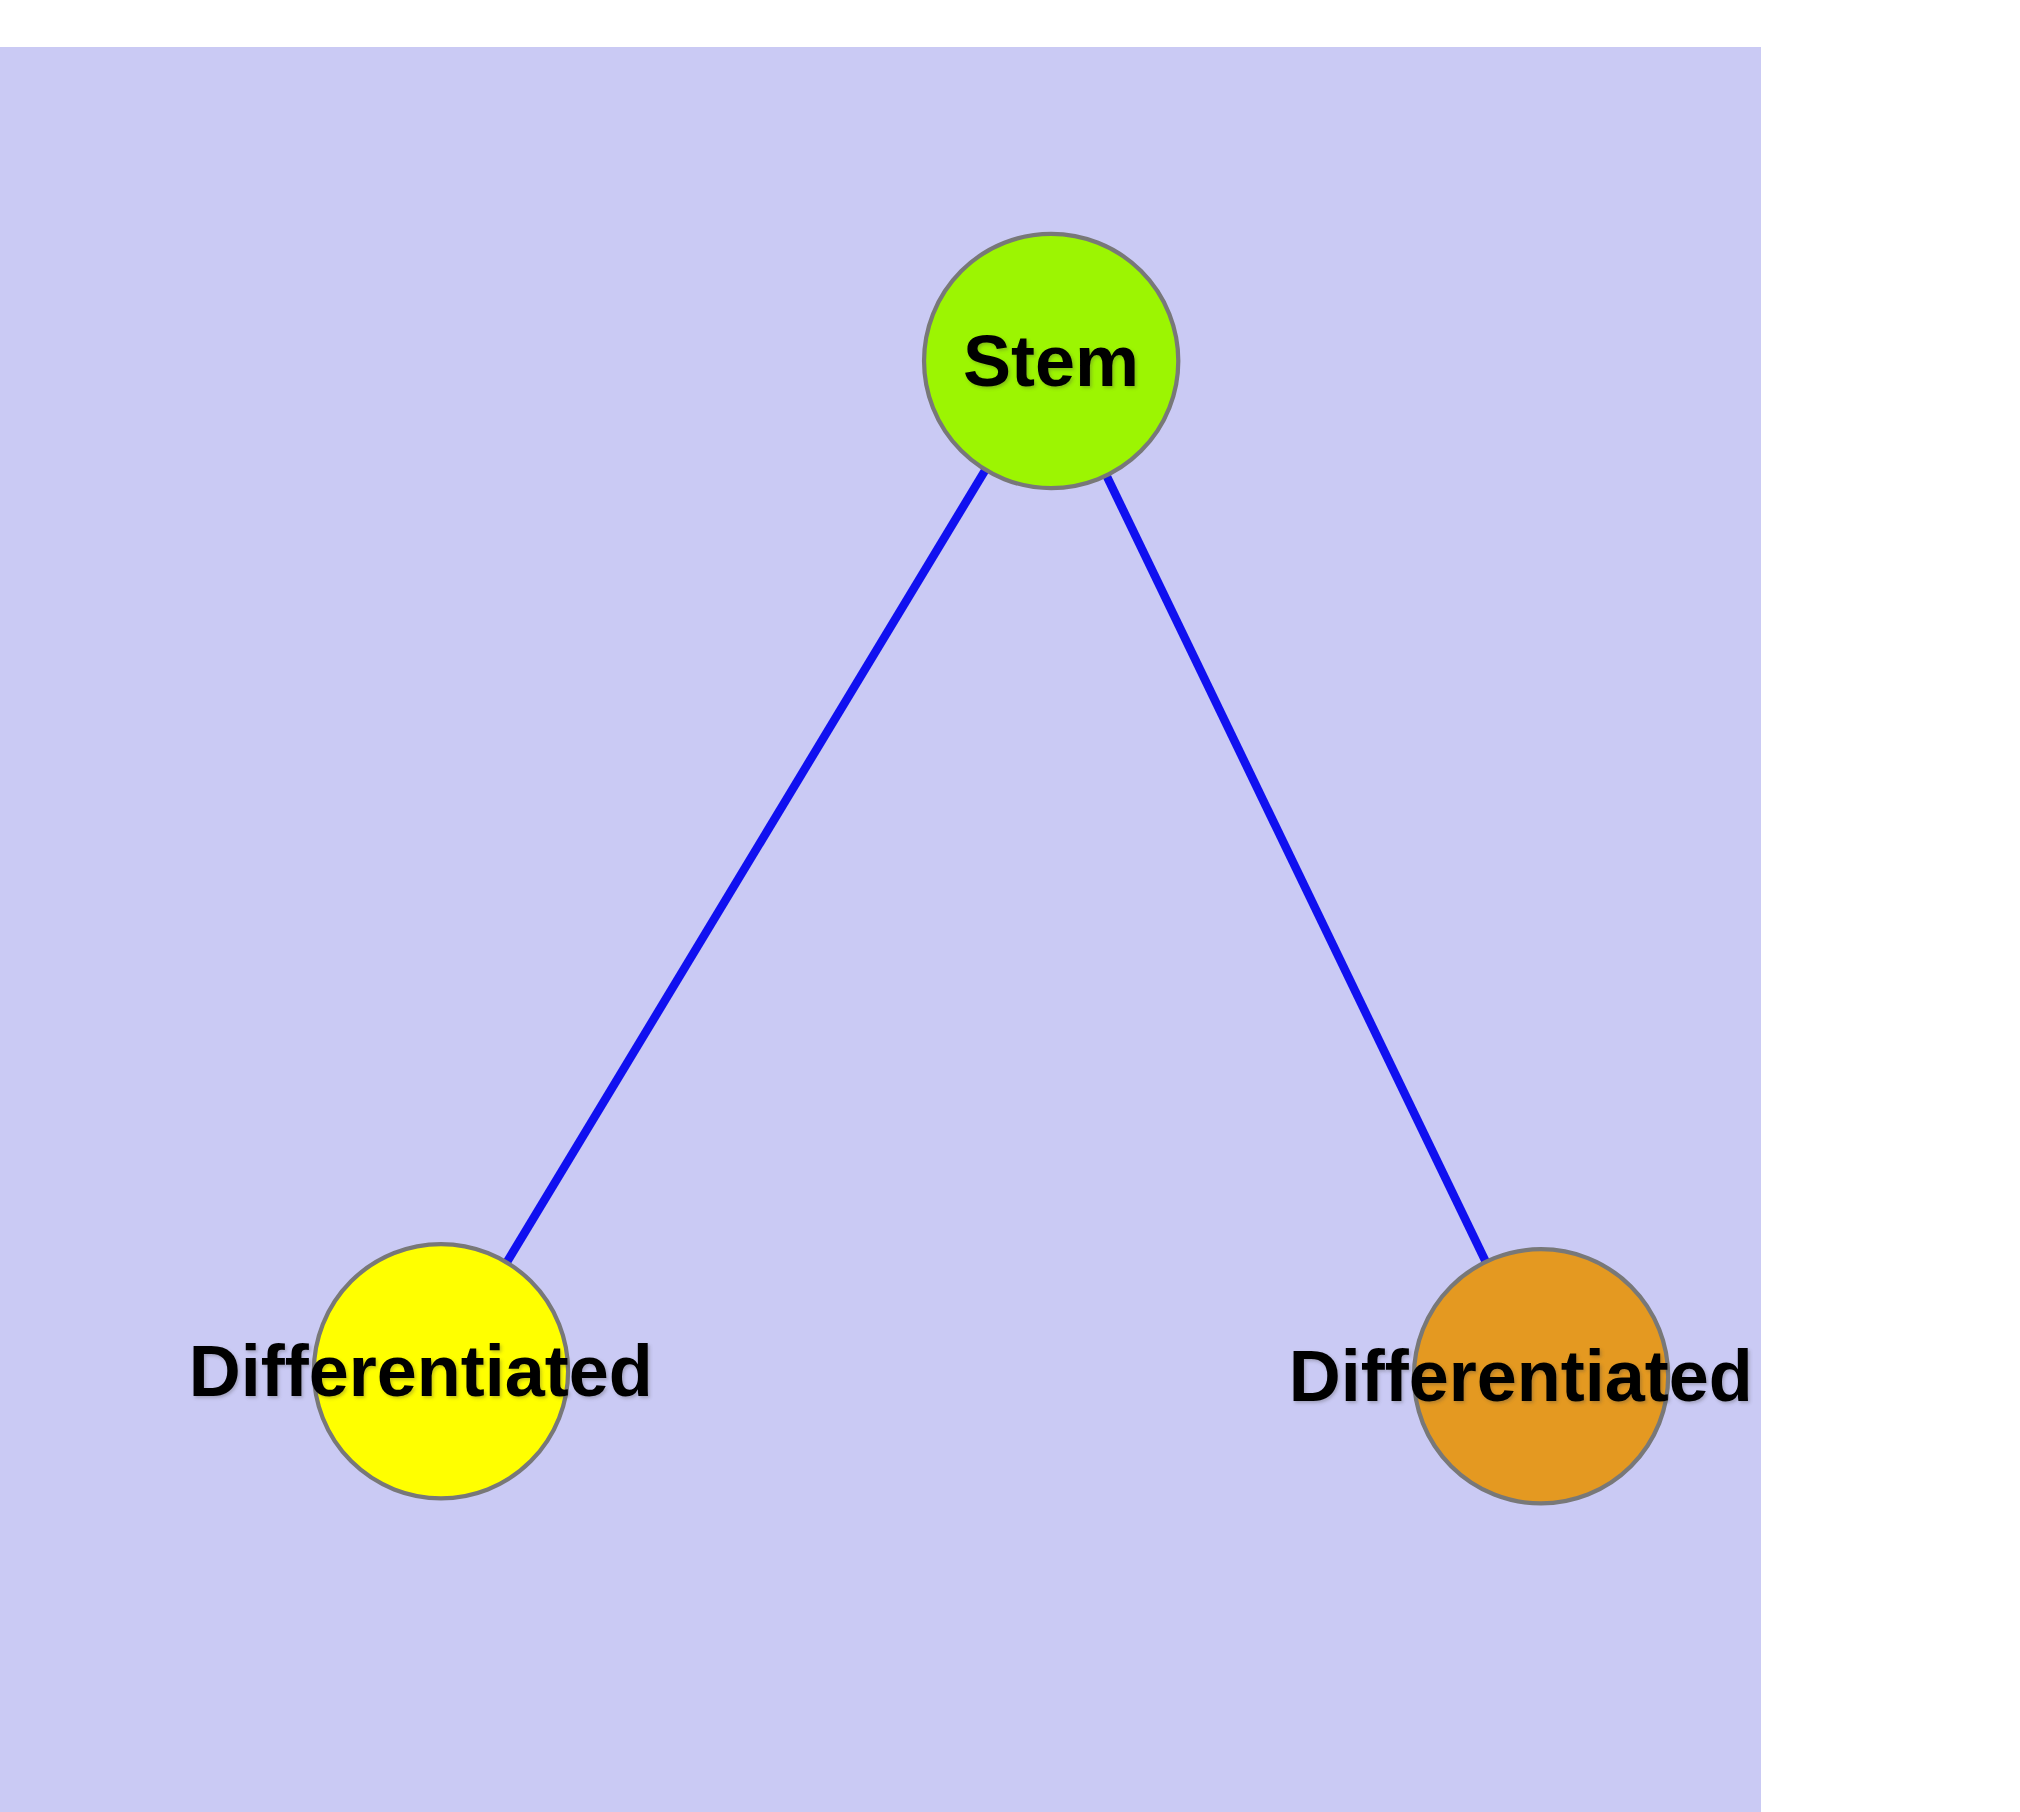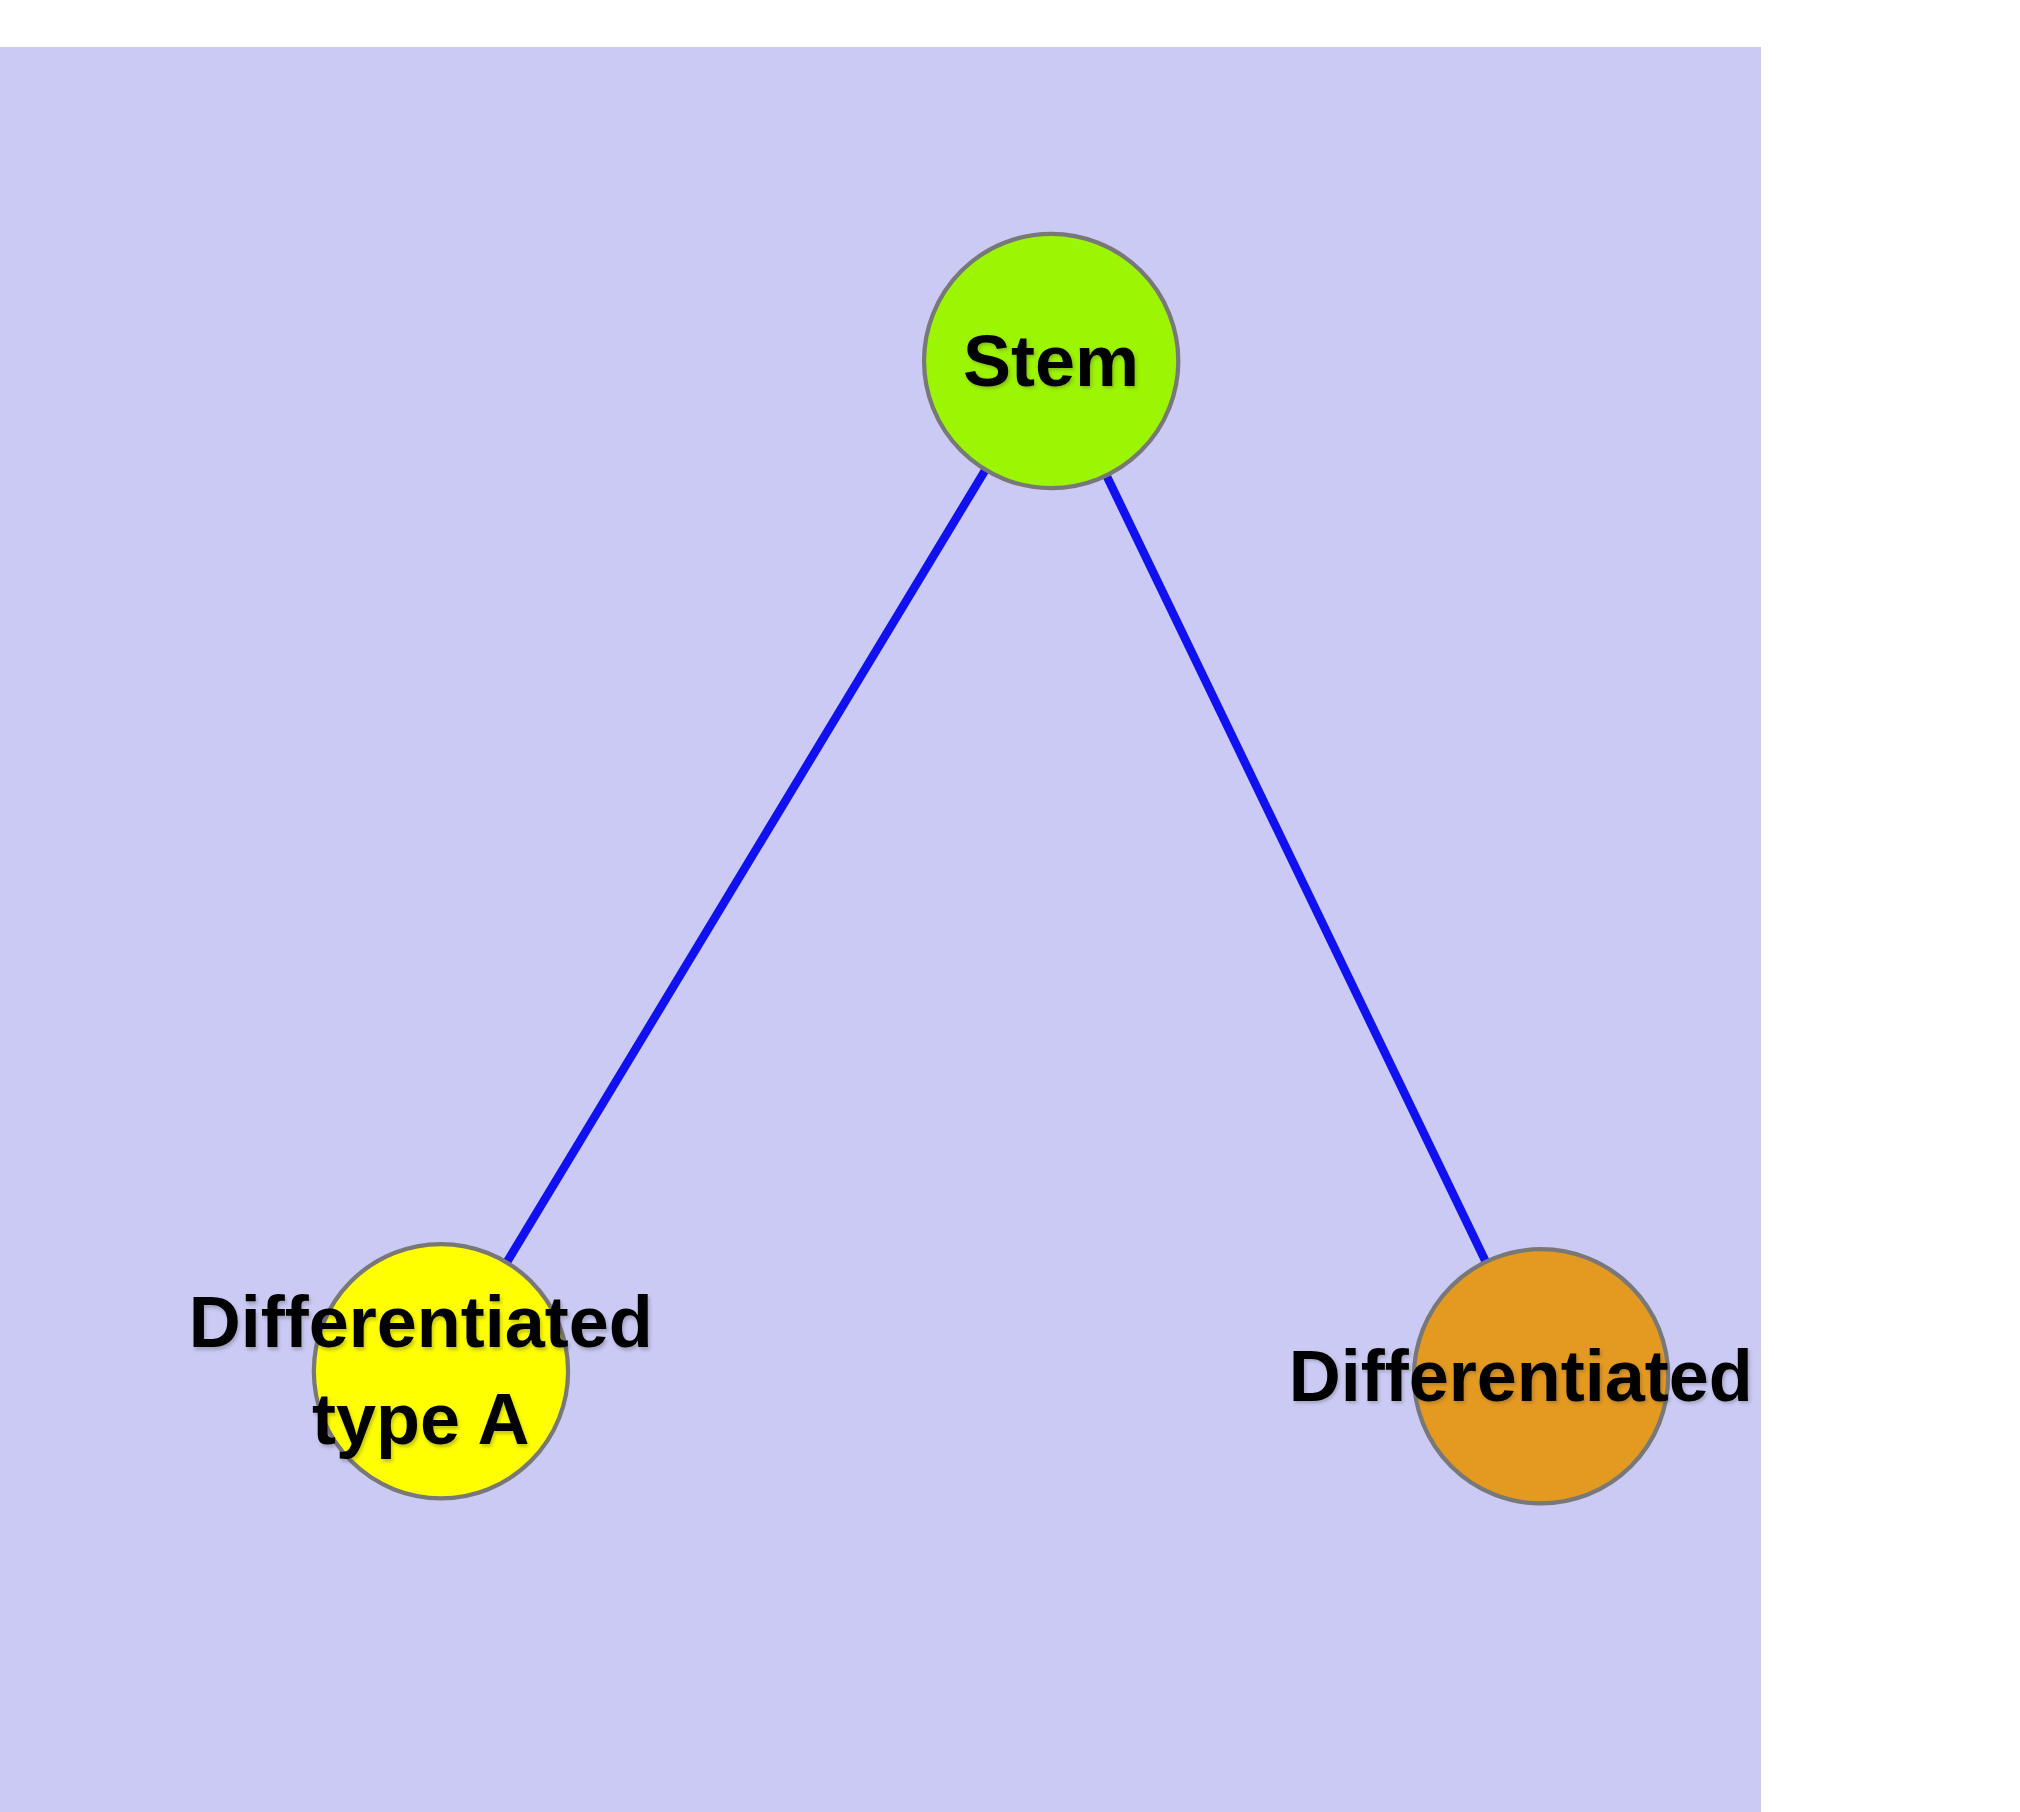--- a/index.html
+++ b/index.html
@@ -77,20 +77,19 @@
     <circle cx="520" cy="1566" r="150" fill="#FFFF00" stroke="#787878"></circle>
     <circle cx="1818" cy="1572" r="150" fill="#E49921" stroke="#787878"></circle>
   </svg>
 
   <div class="label one-line" style="left: 1051px; top: 317px; color: rgb(0, 0, 0);">
     <span class="line">Stem</span>
   </div>
 
   <div class="label two-line" style="left: 441px; top: 1327px; color: rgb(0, 0, 0);">
     <span class="line">Differentiated</span>
-    <span class="line">type A</span>
   </div>
 
   <div class="label two-line" style="left: 1541px; top: 1332px; color: rgb(0, 0, 0);">
     <span class="line">Differentiated</span>
   </div>
 </div>
 
 
 </body></html>

